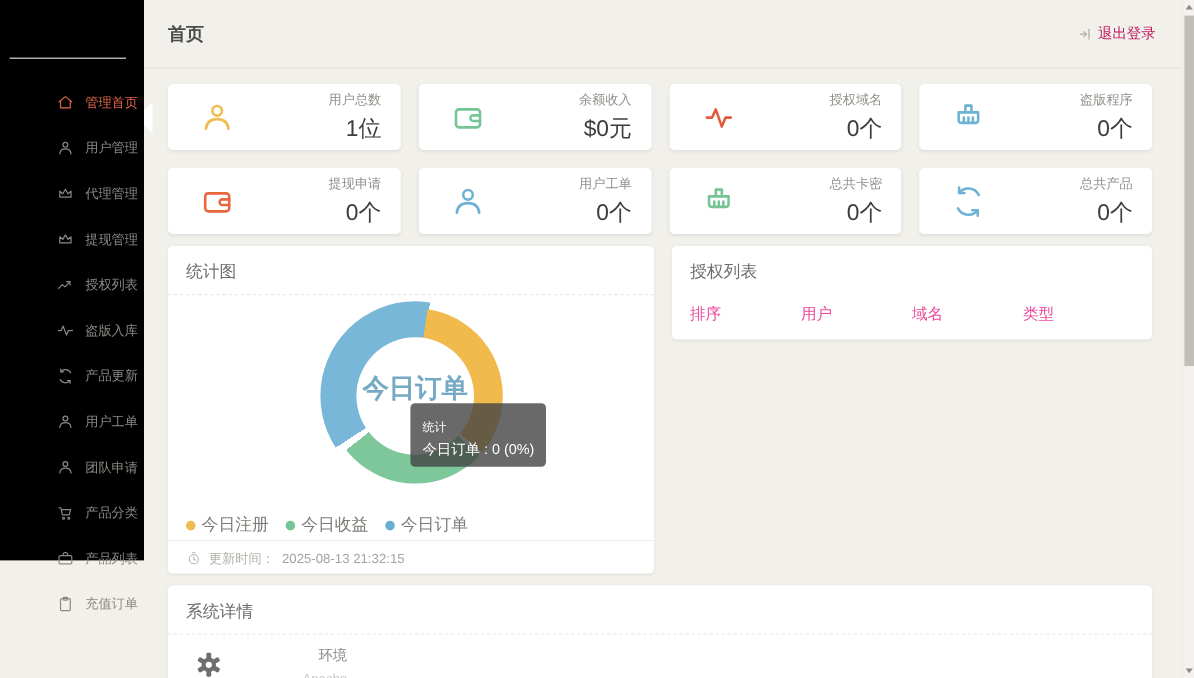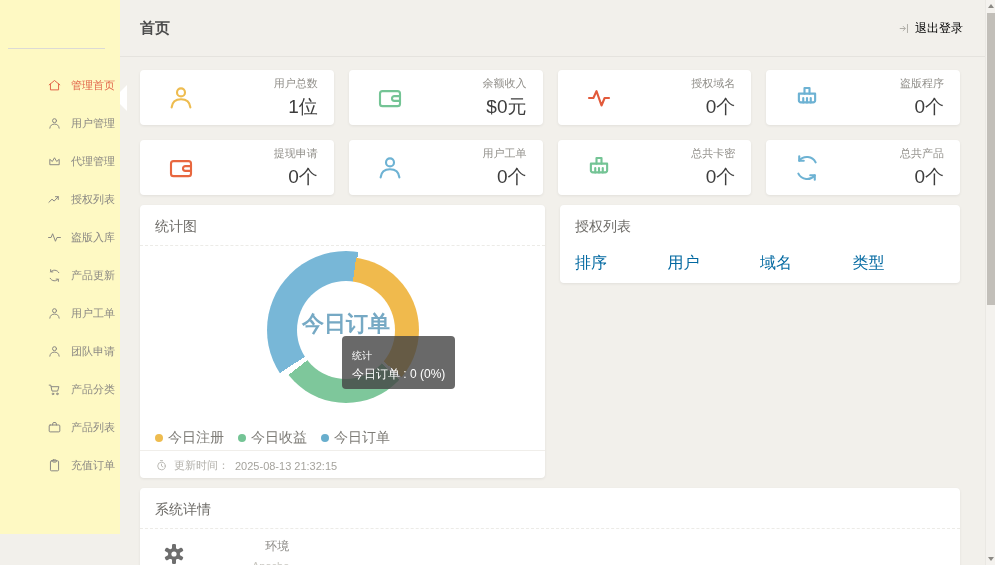--- a/index.html
+++ b/index.html
@@ -4,35 +4,35 @@
 <style>
   * { margin:0; padding:0; box-sizing:border-box; }
   html,body { width:995px; height:565px; overflow:hidden; }
   body {
     font-family:"Liberation Sans","DejaVu Sans",sans-serif;
     background:#f2f0eb; color:#444; position:relative;
   }
   svg { display:block; }
 
   
-  .sidebar { position:absolute; left:0; top:0; width:120px; height:534px; background:#fef9c3; z-index:2; }
+  .sidebar { position:absolute; left:0; top:0; width:120px; height:467px; background:#000000; z-index:2; }
   .sidebar-divider { position:absolute; left:8px; top:48px; width:97px; border-top:1px solid #dcdad5; }
   .menu { position:absolute; top:66px; left:0; width:120px; }
   .menu-item { height:38px; display:flex; align-items:center; padding-left:47px; gap:9px;
                color:#8b8984; font-size:11px; cursor:pointer; white-space:nowrap; }
   .menu-item .mi { width:15px; height:15px; flex:none; }
   .menu-item.active { color:#e2664a; }
   .menu-item svg { stroke:currentColor; fill:none; stroke-width:1.6; stroke-linecap:round; stroke-linejoin:round; }
 
   
   .main { position:absolute; left:120px; top:0; width:865px; height:565px; }
   .header { height:57px; border-bottom:1px solid #e5e3de; display:flex; align-items:center;
             justify-content:space-between; padding:0 22px 0 20px; }
   .header-title { font-weight:bold; font-size:15px; color:#4c4c4c; }
-  .logout { display:flex; align-items:center; gap:4px; color:#000000; font-size:12px; cursor:pointer; }
+  .logout { display:flex; align-items:center; gap:4px; color:#be185d; font-size:12px; cursor:pointer; }
   .logout svg { stroke:#aeaca6; fill:none; stroke-width:1.8; stroke-linecap:round; }
 
   .content { padding:13px 25px 0 20px; }
 
   
   .cards { display:flex; gap:15px; margin-bottom:15px; }
   .cards.row2 { margin-bottom:10px; }
   .card { flex:1; background:#fff; border-radius:4px; box-shadow:0 1px 3px rgba(0,0,0,.07);
           height:55px; display:flex; align-items:center; justify-content:space-between;
           padding:0 16px 0 26px; position:relative; }
@@ -69,21 +69,21 @@
             font-size:14px; color:#7d7b76; }
   .legend-item { display:flex; align-items:center; gap:5px; cursor:pointer; }
   .dot { width:8px; height:8px; border-radius:50%; }
   .dot.d0 { background:#eebc4f; } .dot.d1 { background:#74c495; } .dot.d2 { background:#68aecd; }
   .update-row { position:absolute; left:0; right:0; top:245px; border-top:1px solid #f0eeea;
     padding:7px 15px; display:flex; align-items:center; gap:6px; font-size:11px; color:#b3b1ab; }
   .update-row svg { stroke:#b3b1ab; fill:none; stroke-width:1.6; stroke-linecap:round; }
   .update-value { color:#a5a39d; }
 
   .auth-panel { flex:1; height:78px; }
-  .auth-cols { display:flex; padding:8px 15px 0; font-size:16px; color:#0369a1; }
+  .auth-cols { display:flex; padding:8px 15px 0; font-size:13px; color:#ec4899; }
   .auth-col { flex:1; }
 
   .system-panel { height:90px; position:relative; overflow:hidden; }
   .sys-row { display:flex; align-items:flex-start; padding:9px 15px 0 20px; }
   .sys-gear { width:24px; height:24px; margin:4px 0 0 2px; }
   .sys-info { margin-left:66px; }
   .sys-label { font-size:12px; color:#8a8884;text-align:right; }
   .sys-value { font-size:11px; color:#c9c7c1; margin-top:5px; }
 
   
@@ -124,20 +124,28 @@
 
     <div class="menu-item">
       <span class="mi">
         <svg viewBox="0 0 24 24" width="15" height="15">
             <path d="M4.5 16.5v-8l4 3.5L12 6l3.5 6 4-3.5v8z"></path>
           </svg>
       </span>
       <span>代理管理</span>
     </div>
 
+    <div class="menu-item">
+      <span class="mi">
+        <svg viewBox="0 0 24 24" width="15" height="15">
+            <path d="M4.5 16.5v-8l4 3.5L12 6l3.5 6 4-3.5v8z"></path>
+          </svg>
+      </span>
+      <span>提现管理</span>
+    </div>
 
     <div class="menu-item">
       <span class="mi">
         <svg viewBox="0 0 24 24" width="15" height="15">
             <path d="M3 16.5l5-5 3.5 3 6.5-7"></path>
             <path d="M13.5 7.5H18V12"></path>
           </svg>
       </span>
       <span>授权列表</span>
     </div>

